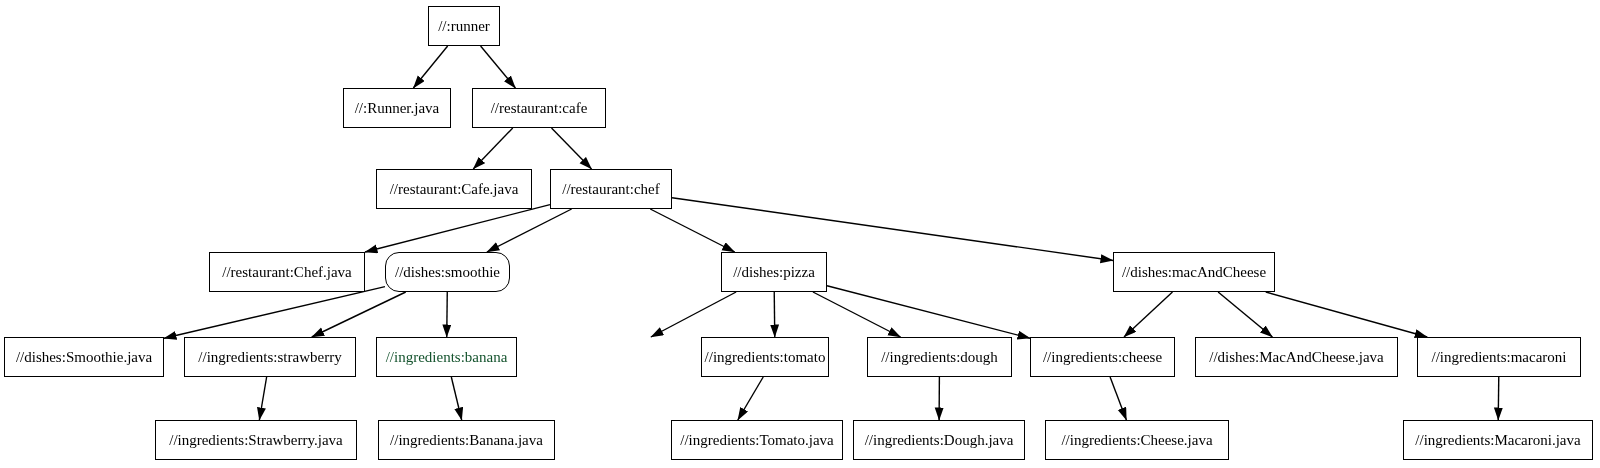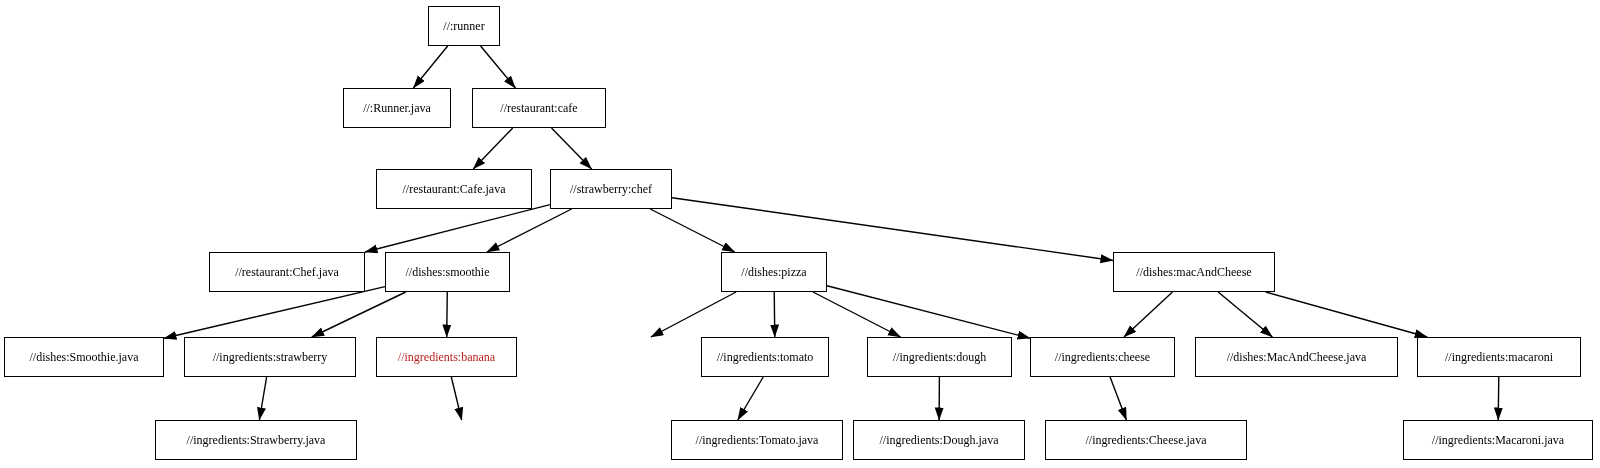--- a/index.html
+++ b/index.html
@@ -20,21 +20,21 @@
   .node {
     position: absolute;
     z-index: 2;
     box-sizing: border-box;
     background: #ffffff;
     border: 1.5px solid #000000;
     color: #000000;
     display: flex;
     align-items: center;
     justify-content: center;
-    font-size: 12px;
+    font-size: 15px;
     line-height: 1;
     white-space: nowrap;
   }
 </style>
 </head>
 <body>
 
 <div id="canvas">
   <svg id="edges" xmlns="http://www.w3.org/2000/svg">
       <defs>
@@ -64,31 +64,32 @@
       <line x1="1110.0903614457832" y1="377" x2="1126.4096385542168" y2="420" stroke="#000000" stroke-width="1.4" marker-end="url(#arrow)"></line>
       <line x1="1172.4705882352941" y1="292" x2="1124.0294117647059" y2="337" stroke="#000000" stroke-width="1.4" marker-end="url(#arrow)"></line>
       <line x1="1218.1176470588234" y1="292" x2="1272.3823529411766" y2="337" stroke="#000000" stroke-width="1.4" marker-end="url(#arrow)"></line>
       <line x1="1265.764705882353" y1="292" x2="1427.235294117647" y2="337" stroke="#000000" stroke-width="1.4" marker-end="url(#arrow)"></line>
       <line x1="1498.7590361445782" y1="377" x2="1498.2409638554218" y2="420" stroke="#000000" stroke-width="1.4" marker-end="url(#arrow)"></line>
     </svg>
 <div class="node" style="left: 428px; top: 6px; width: 72px; height: 40px; background: rgb(255, 255, 255); border-color: rgb(0, 0, 0); color: rgb(0, 0, 0);">//:runner</div>
     <div class="node" style="left: 343px; top: 88px; width: 108px; height: 40px; background: rgb(255, 255, 255); border-color: rgb(0, 0, 0); color: rgb(0, 0, 0);">//:Runner.java</div>
     <div class="node" style="left: 472px; top: 88px; width: 134px; height: 40px; background: rgb(255, 255, 255); border-color: rgb(0, 0, 0); color: rgb(0, 0, 0);">//restaurant:cafe</div>
     <div class="node" style="left: 376px; top: 169px; width: 156px; height: 40px; background: rgb(255, 255, 255); border-color: rgb(0, 0, 0); color: rgb(0, 0, 0);">//restaurant:Cafe.java</div>
-    <div class="node" style="left: 550px; top: 169px; width: 122px; height: 40px; background: rgb(255, 255, 255); border-color: rgb(0, 0, 0); color: rgb(0, 0, 0);">//strawberry:chef</div>
+    <div class="node" style="left: 550px; top: 169px; width: 122px; height: 40px; background: rgb(255, 255, 255); border-color: rgb(0, 0, 0); color: rgb(0, 0, 0);">//restaurant:chef</div>
     <div class="node" style="left: 209px; top: 252px; width: 156px; height: 40px; background: rgb(255, 255, 255); border-color: rgb(0, 0, 0); color: rgb(0, 0, 0);">//restaurant:Chef.java</div>
-    <div class="node" style="left: 385px; top: 252px; width: 125px; height: 40px; background: rgb(255, 255, 255); border-color: rgb(0, 0, 0); color: rgb(0, 0, 0);">//dishes:smoothie</div>
+    <div class="node" style="left: 385px; top: 252px; width: 125px; height: 40px; background: rgb(255, 255, 255); border-color: rgb(0, 0, 0); color: rgb(0, 0, 0); border-radius: 14px;">//dishes:smoothie</div>
     <div class="node" style="left: 721px; top: 252px; width: 106px; height: 40px; background: rgb(255, 255, 255); border-color: rgb(0, 0, 0); color: rgb(0, 0, 0);">//dishes:pizza</div>
     <div class="node" style="left: 1113px; top: 252px; width: 162px; height: 40px; background: rgb(255, 255, 255); border-color: rgb(0, 0, 0); color: rgb(0, 0, 0);">//dishes:macAndCheese</div>
     <div class="node" style="left: 4px; top: 337px; width: 160px; height: 40px; background: rgb(255, 255, 255); border-color: rgb(0, 0, 0); color: rgb(0, 0, 0);">//dishes:Smoothie.java</div>
     <div class="node" style="left: 184px; top: 337px; width: 172px; height: 40px; background: rgb(255, 255, 255); border-color: rgb(0, 0, 0); color: rgb(0, 0, 0);">//ingredients:strawberry</div>
-    <div class="node" style="left: 376px; top: 337px; width: 141px; height: 40px; background: rgb(255, 255, 255); border-color: rgb(0, 0, 0); color: #b91c1c;">//ingredients:banana</div>
+    <div class="node" style="left: 376px; top: 337px; width: 141px; height: 40px; background: rgb(255, 255, 255); border-color: rgb(0, 0, 0); color: #14532d;">//ingredients:banana</div>
     <div class="node" style="left: 701px; top: 337px; width: 128px; height: 40px; background: rgb(255, 255, 255); border-color: rgb(0, 0, 0); color: rgb(0, 0, 0);">//ingredients:tomato</div>
     <div class="node" style="left: 867px; top: 337px; width: 145px; height: 40px; background: rgb(255, 255, 255); border-color: rgb(0, 0, 0); color: rgb(0, 0, 0);">//ingredients:dough</div>
     <div class="node" style="left: 1030px; top: 337px; width: 145px; height: 40px; background: rgb(255, 255, 255); border-color: rgb(0, 0, 0); color: rgb(0, 0, 0);">//ingredients:cheese</div>
     <div class="node" style="left: 1195px; top: 337px; width: 203px; height: 40px; background: rgb(255, 255, 255); border-color: rgb(0, 0, 0); color: rgb(0, 0, 0); text-align: center;">//dishes:MacAndCheese.java</div>
     <div class="node" style="left: 1417px; top: 337px; width: 164px; height: 40px; background: rgb(255, 255, 255); border-color: rgb(0, 0, 0); color: rgb(0, 0, 0);">//ingredients:macaroni</div>
     <div class="node" style="left: 155px; top: 420px; width: 202px; height: 40px; background: rgb(255, 255, 255); border-color: rgb(0, 0, 0); color: rgb(0, 0, 0);">//ingredients:Strawberry.java</div>
+    <div class="node" style="left: 378px; top: 420px; width: 177px; height: 40px; background: rgb(255, 255, 255); border-color: rgb(0, 0, 0); color: rgb(0, 0, 0);">//ingredients:Banana.java</div>
     <div class="node" style="left: 640px; top: 420px; width: 172px; height: 40px; background: rgb(255, 255, 255); border-color: rgb(0, 0, 0); color: rgb(0, 0, 0); margin-left: 31px;">//ingredients:Tomato.java</div>
     <div class="node" style="left: 853px; top: 420px; width: 172px; height: 40px; background: rgb(255, 255, 255); border-color: rgb(0, 0, 0); color: rgb(0, 0, 0);">//ingredients:Dough.java</div>
-    <div class="node" style="left: 1045px; top: 420px; width: 202px; height: 40px; background: rgb(255, 255, 255); border-color: rgb(0, 0, 0); color: rgb(0, 0, 0);">//ingredients:Cheese.java</div>
+    <div class="node" style="left: 1045px; top: 420px; width: 184px; height: 40px; background: rgb(255, 255, 255); border-color: rgb(0, 0, 0); color: rgb(0, 0, 0);">//ingredients:Cheese.java</div>
     <div class="node" style="left: 1403px; top: 420px; width: 190px; height: 40px; background: rgb(255, 255, 255); border-color: rgb(0, 0, 0); color: rgb(0, 0, 0);">//ingredients:Macaroni.java</div>
   </div>
 
 </body></html>

